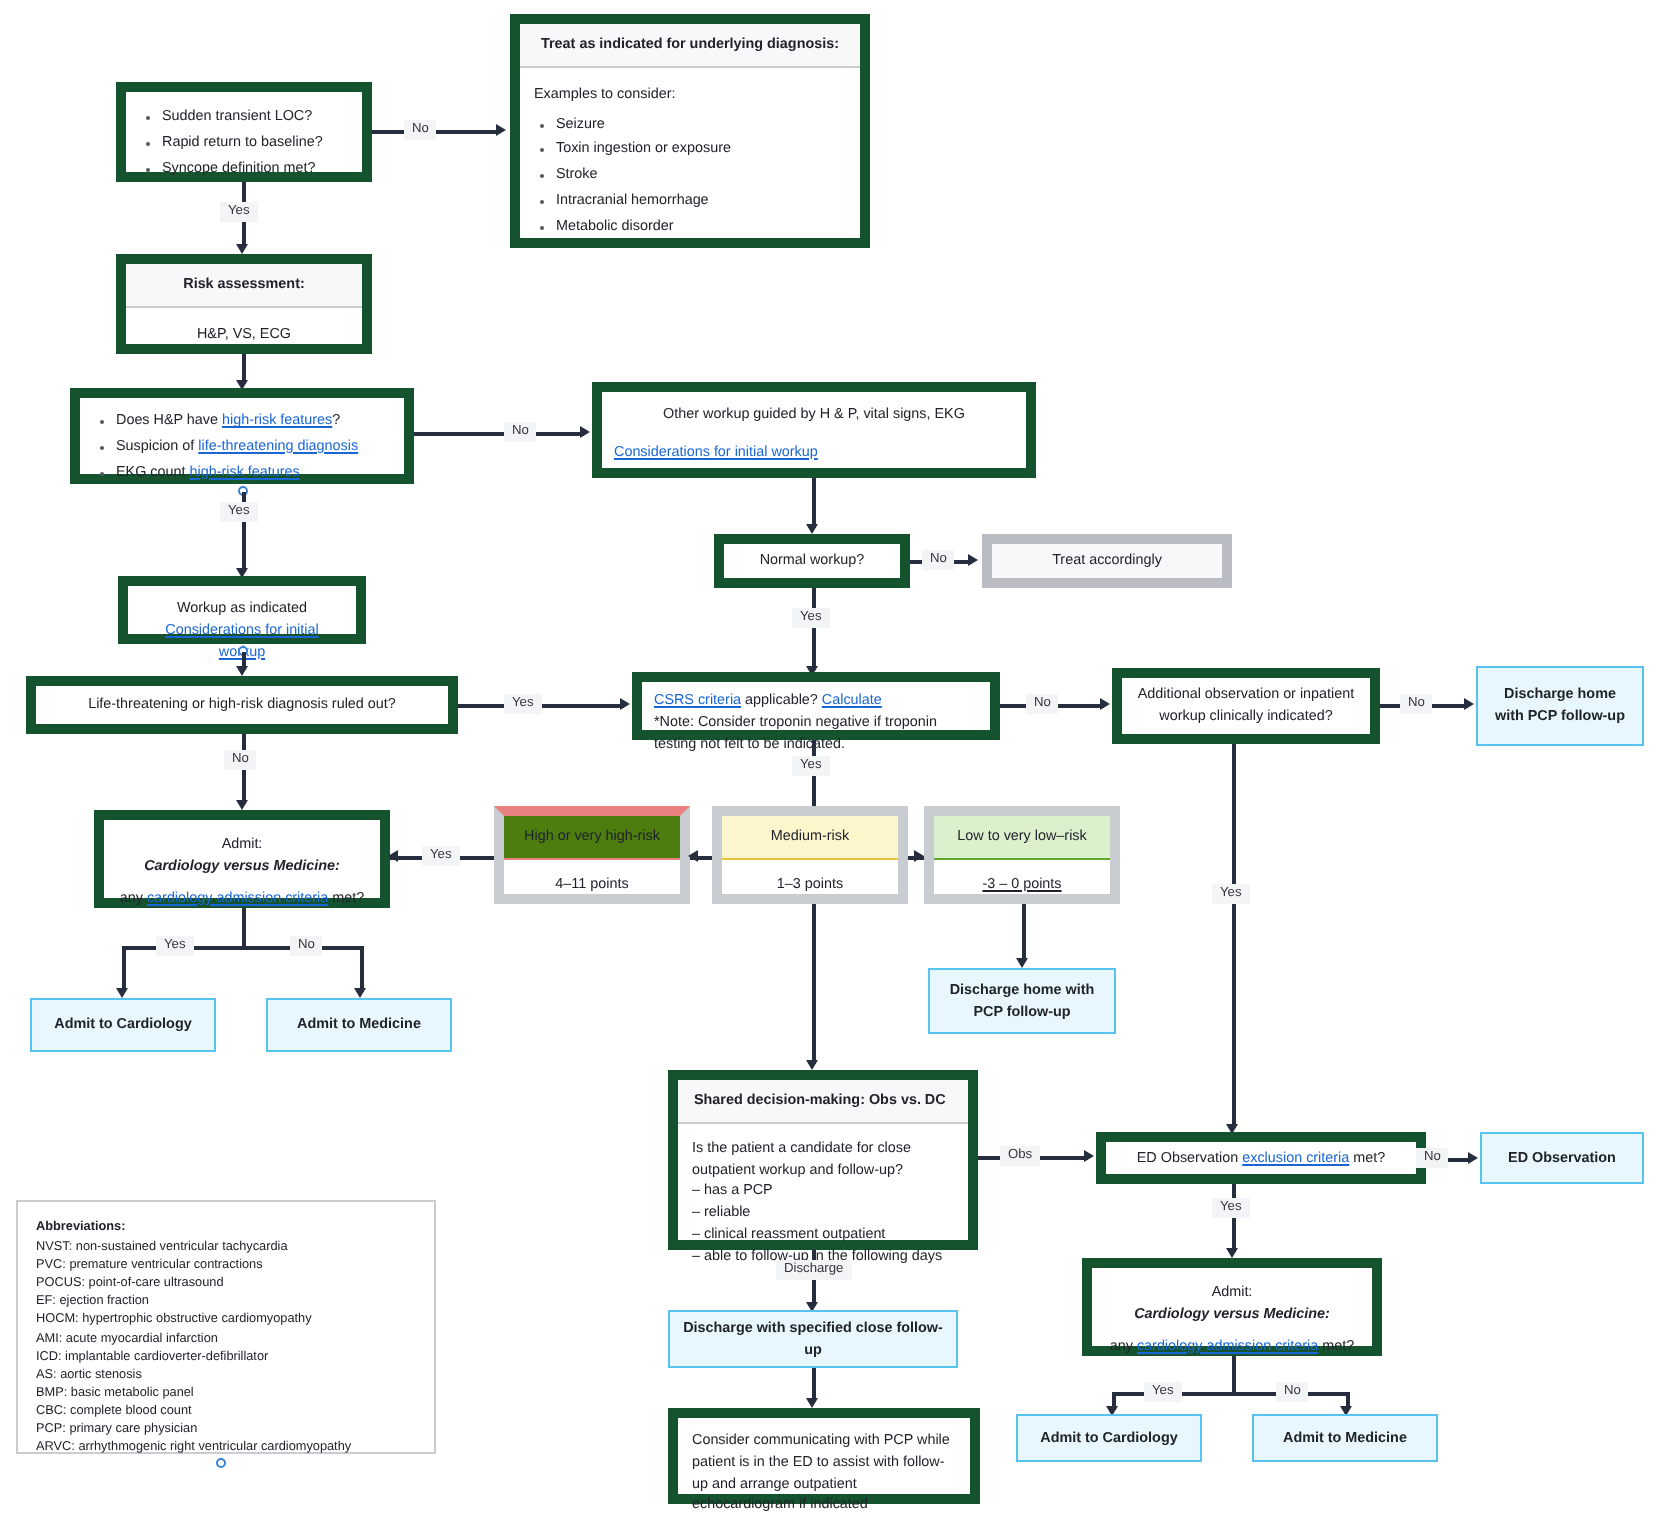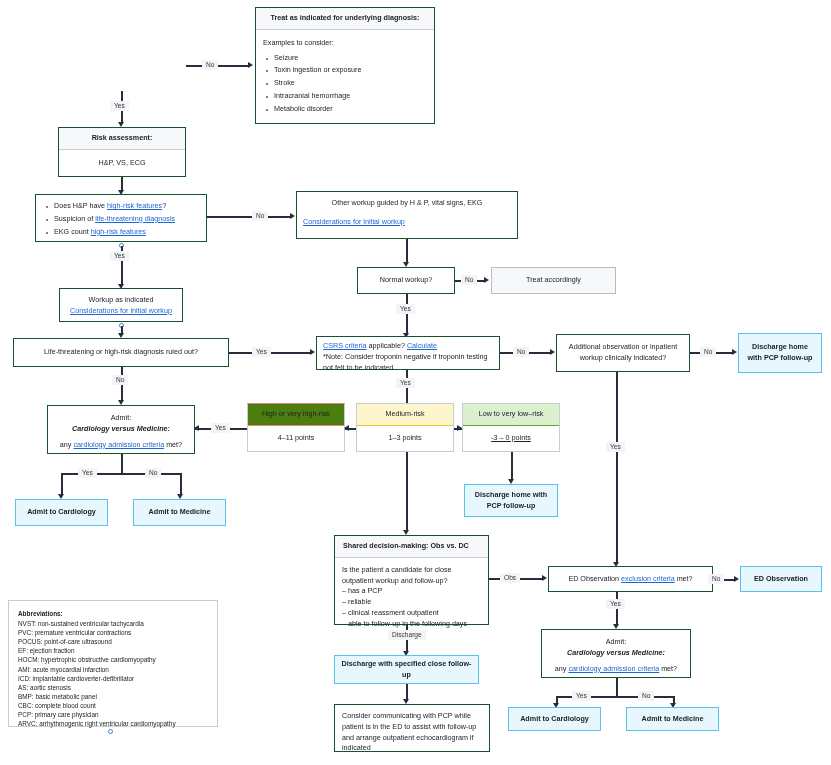--- a/index.html
+++ b/index.html
@@ -11,21 +11,21 @@
   #canvas{
     position:relative;
     width:831px;
     height:765px;
     overflow:hidden;
     background:#fff;
   }
   .node{
     position:absolute;
     box-sizing:border-box;
-    border:1px solid #14532d;
+    border:5px solid #14532d;
     background:#ffffff;
     font-size:7.2px;
     line-height:1.5;
     color:#20232a;
   }
   .node .hdr{
     box-sizing:border-box;
     background:#f7f8f9;
     border-bottom:1px solid #c9ccd1;
     text-align:center;
@@ -88,20 +88,29 @@
   }
   .abbr{position:absolute;box-sizing:border-box;border:1px solid #c9ccd1;background:#fff;
     font-size:6.4px;line-height:1.42;padding:8px 9px;color:#20232a;}
   .abbr .t{font-weight:bold;display:block;margin-bottom:1px;}
 </style>
 </head>
 <body>
 
 <div id="canvas">
 
+  <div class="node" style="left:58px;top:41px;width:128px;height:50px;">
+    <div class="bdy" style="padding-top:6px;">
+      <ul class="bul">
+        <li>Sudden transient LOC?</li>
+        <li>Rapid return to baseline?</li>
+        <li>Syncope definition met?</li>
+      </ul>
+    </div>
+  </div>
 
   <div class="ln lnh" style="left:186px;top:65px;width:63px;"></div>
   <div class="arw r" style="left:248px;top:61.5px;"></div>
   <div class="lbl" style="left:202px;top:60px;">No</div>
 
   <div class="node" style="left:255px;top:7px;width:180px;height:117px;">
     <div class="hdr">Treat as indicated for underlying diagnosis:</div>
     <div class="bdy" style="padding-top:8px;">
       <div class="bold" style="margin-bottom:3px;">Examples to consider:</div>
       <ul class="bul">

